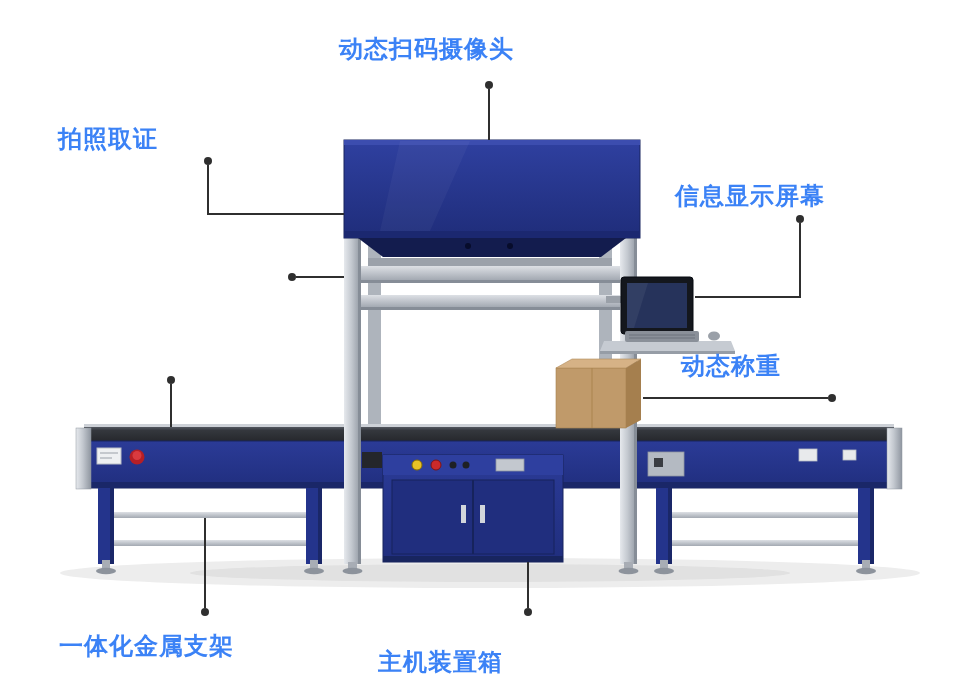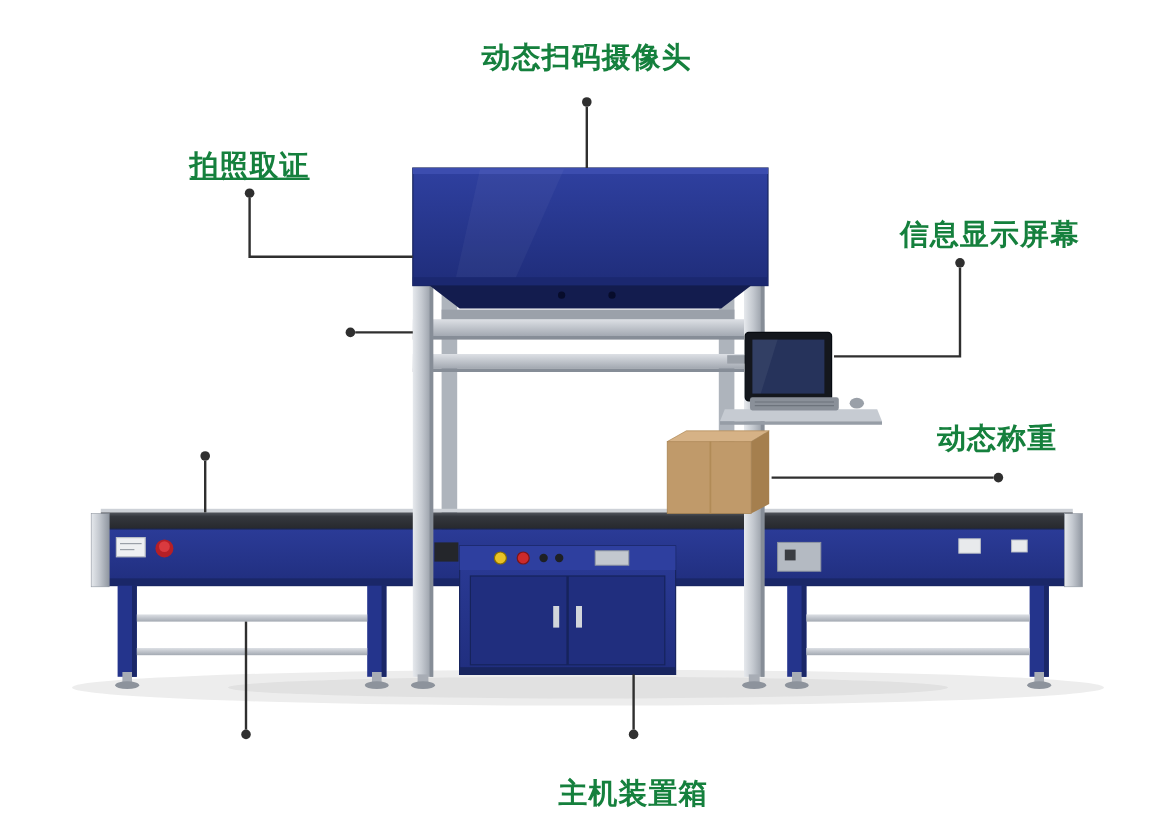--- a/index.html
+++ b/index.html
@@ -7,29 +7,29 @@
     position:relative;
     width:978px;height:691px;
     background:#ffffff;
     overflow:hidden;
     font-family:"Liberation Sans",sans-serif;
   }
   .machine-svg{position:absolute;left:0;top:0;}
   .lbl{
     position:absolute;
     width:300px;
-    text-align:center;
+    text-align:left;
     font:700 24px/28px "Liberation Sans",sans-serif;
-    color:#15803d;
+    color:#3b82f6;
     letter-spacing:1px;
     white-space:nowrap;
     user-select:none;
   }
   .lbl-scan   {left:339px;top:35px;}
-  .lbl-photo  {left:58px; top:125px;text-decoration:underline;}
+  .lbl-photo  {left:58px; top:125px;}
   .lbl-info   {left:675px;top:182px;}
   .lbl-volume {left:62px; top:263px;}
   .lbl-belt   {left:21px; top:327px;}
   .lbl-weigh  {left:681px;top:352px;}
   .lbl-frame  {left:59px; top:632px;}
   .lbl-mainbox{left:378px;top:632px;margin-top:16px;}
 </style>
 </head>
 <body>
 
@@ -227,15 +227,16 @@
         <line x1="528" y1="562" x2="528" y2="608"></line>
         <circle cx="528" cy="612" r="4" fill="#2f2f2f" stroke="none"></circle>
       </g>
     </g>
   </svg>
 
   <div class="lbl lbl-scan">动态扫码摄像头</div>
   <div class="lbl lbl-photo">拍照取证</div>
   <div class="lbl lbl-info">信息显示屏幕</div>
   <div class="lbl lbl-weigh">动态称重</div>
+  <div class="lbl lbl-frame">一体化金属支架</div>
   <div class="lbl lbl-mainbox">主机装置箱</div>
 
 </div>
 
 </body></html>

